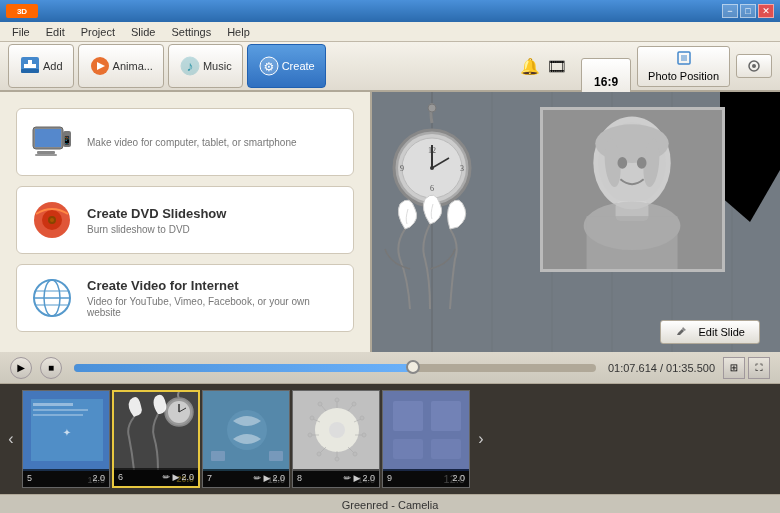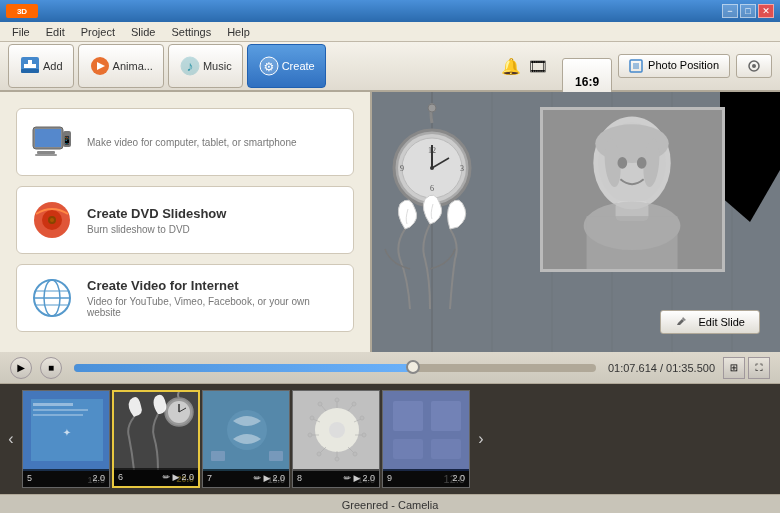--- a/index.html
+++ b/index.html
@@ -18,38 +18,38 @@
     .menu-item { padding: 2px 8px; font-size: 11px; cursor: pointer; color: #333; }
     
     
     #toolbar { height: 50px; background: linear-gradient(to bottom, #f5f2ea, #e0dbd0); display: flex; align-items: center; padding: 0 8px; gap: 4px; border-bottom: 2px solid #b0a898; }
     .tool-btn { display: flex; align-items: center; gap: 2px; padding: 4px 10px; background: linear-gradient(to bottom, #ffffff, #e8e4dc); border: 1px solid #b0a898; border-radius: 4px; cursor: pointer; font-size: 11px; color: #333; height: 44px; }
     .tool-btn .icon { width: 22px; height: 22px; display: flex; align-items: center; justify-content: center; }
     .tool-btn-create { background: linear-gradient(to bottom, #5a9de0, #3070c0); color: white; border-color: #2060b0; }
     
     #toolbar-right { margin-left: auto; display: flex; align-items: center; gap: 6px; }
     .ratio-btn { padding: 16px 12px; background: linear-gradient(to bottom, #ffffff, #e8e4dc); border: 1px solid #b0a898; border-radius: 3px; font-size: 12px; font-weight: bold; cursor: pointer; margin-top: 32px; }
-    .photo-pos-btn, .proj-settings-btn { display: flex; gap: 5px; padding: 4px 10px; background: linear-gradient(to bottom, #ffffff, #e8e4dc); border: 1px solid #b0a898; border-radius: 3px; cursor: pointer; font-size: 11px; }
+    .photo-pos-btn, .proj-settings-btn { display: flex; align-items: center; gap: 5px; padding: 4px 10px; background: linear-gradient(to bottom, #ffffff, #e8e4dc); border: 1px solid #b0a898; border-radius: 3px; cursor: pointer; font-size: 11px; flex-direction: column; }
     
     
     #main { display: flex; height: 260px; }
     
     
     #left-panel { width: 372px; background: #f0ece0; padding: 16px; display: flex; flex-direction: column; gap: 10px; border-right: 2px solid #b0a898; }
     .create-option { display: flex; align-items: center; gap: 14px; padding: 12px 14px; background: white; border: 1px solid #d0c8b8; border-radius: 6px; cursor: pointer; }
     .option-icon { width: 42px; height: 42px; display: flex; align-items: center; justify-content: center; flex-shrink: 0; }
     .option-text h3 { font-size: 13px; font-weight: bold; color: #333; margin-bottom: 3px; }
     .option-text p { font-size: 10px; color: #777; }
     
     
     #preview-panel { flex: 1; background: #555; position: relative; overflow: hidden; }
     #preview-bg { width: 100%; height: 100%; background: linear-gradient(135deg, #888 0%, #666 40%, #999 100%); position: relative; }
     
     
-    .edit-slide-btn { position: absolute; bottom: 18px; right: 20px; padding: 5px 14px; background: linear-gradient(to bottom, #ffffff, #e0ddd5); border: 1px solid #b0a898; border-radius: 3px; font-size: 11px; cursor: pointer; display: flex; align-items: center; gap: 12px; }
+    .edit-slide-btn { position: absolute; bottom: 8px; right: 20px; padding: 5px 14px; background: linear-gradient(to bottom, #ffffff, #e0ddd5); border: 1px solid #b0a898; border-radius: 3px; font-size: 11px; cursor: pointer; display: flex; align-items: center; gap: 12px; }
     
     
     #playback { height: 32px; background: linear-gradient(to bottom, #ddd8cc, #ccc8bc); display: flex; align-items: center; padding: 0 10px; gap: 8px; border-bottom: 1px solid #b0a898; }
     .play-btn { width: 22px; height: 22px; border-radius: 50%; background: linear-gradient(to bottom, #e8e4dc, #c8c4bc); border: 1px solid #a0989c; display: flex; align-items: center; justify-content: center; cursor: pointer; font-size: 10px; }
     #progress-bar { flex: 1; height: 8px; background: #b0a898; border-radius: 4px; position: relative; margin: 0 4px; }
     #progress-fill { height: 100%; width: 65%; background: linear-gradient(to right, #4a90d9, #6ab0f9); border-radius: 4px; }
     #progress-thumb { position: absolute; top: -4px; left: 65%; width: 14px; height: 14px; border-radius: 50%; background: #f0ece0; border: 2px solid #888; margin-left: -7px; }
     #time-display { font-size: 11px; color: #333; white-space: nowrap; }
     .view-btns { display: flex; gap: 3px; }
     .view-btn { width: 22px; height: 22px; background: linear-gradient(to bottom, #e8e4dc, #c8c4bc); border: 1px solid #a0989c; display: flex; align-items: center; justify-content: center; cursor: pointer; font-size: 10px; }

